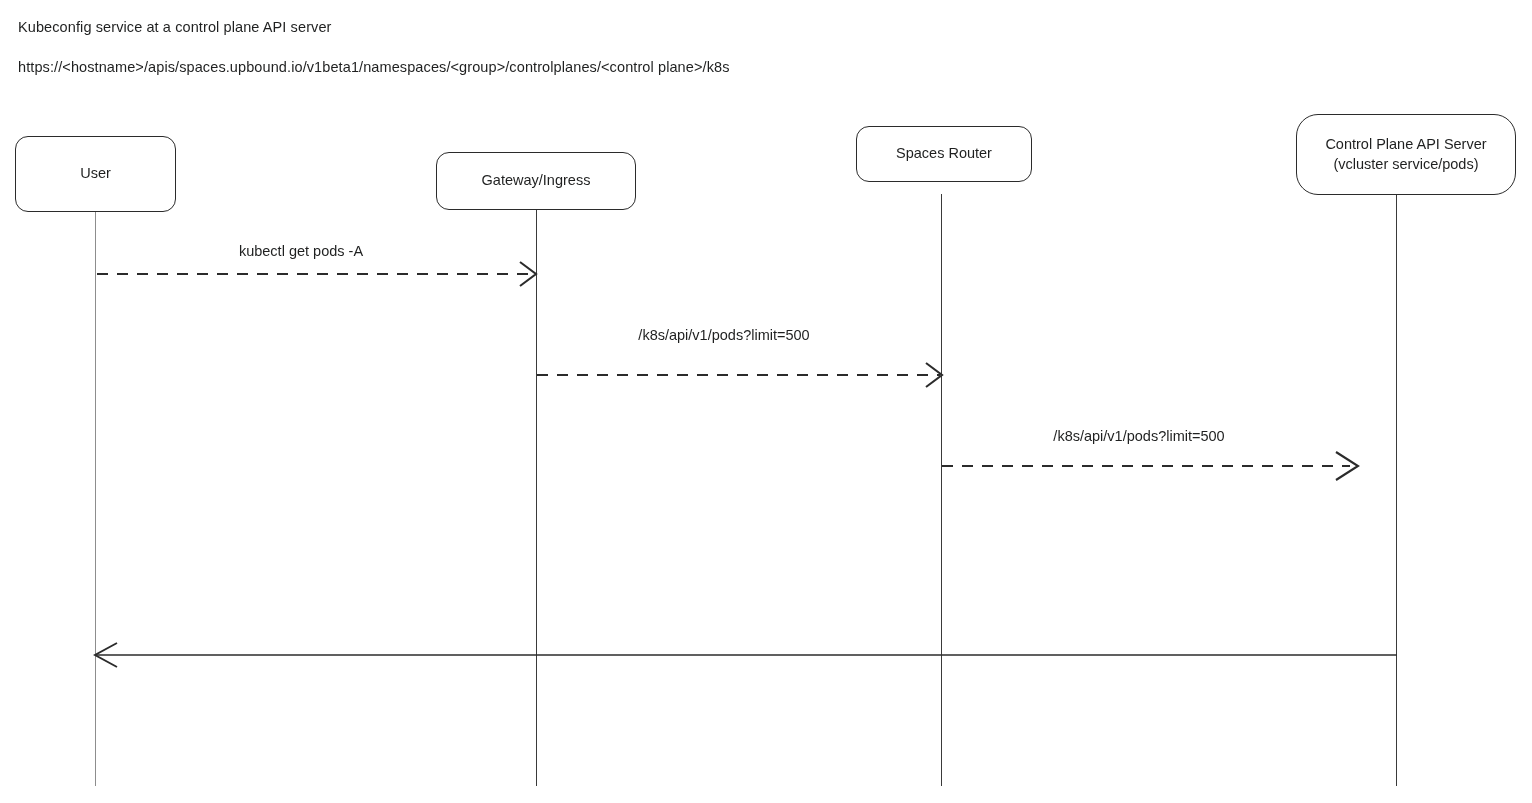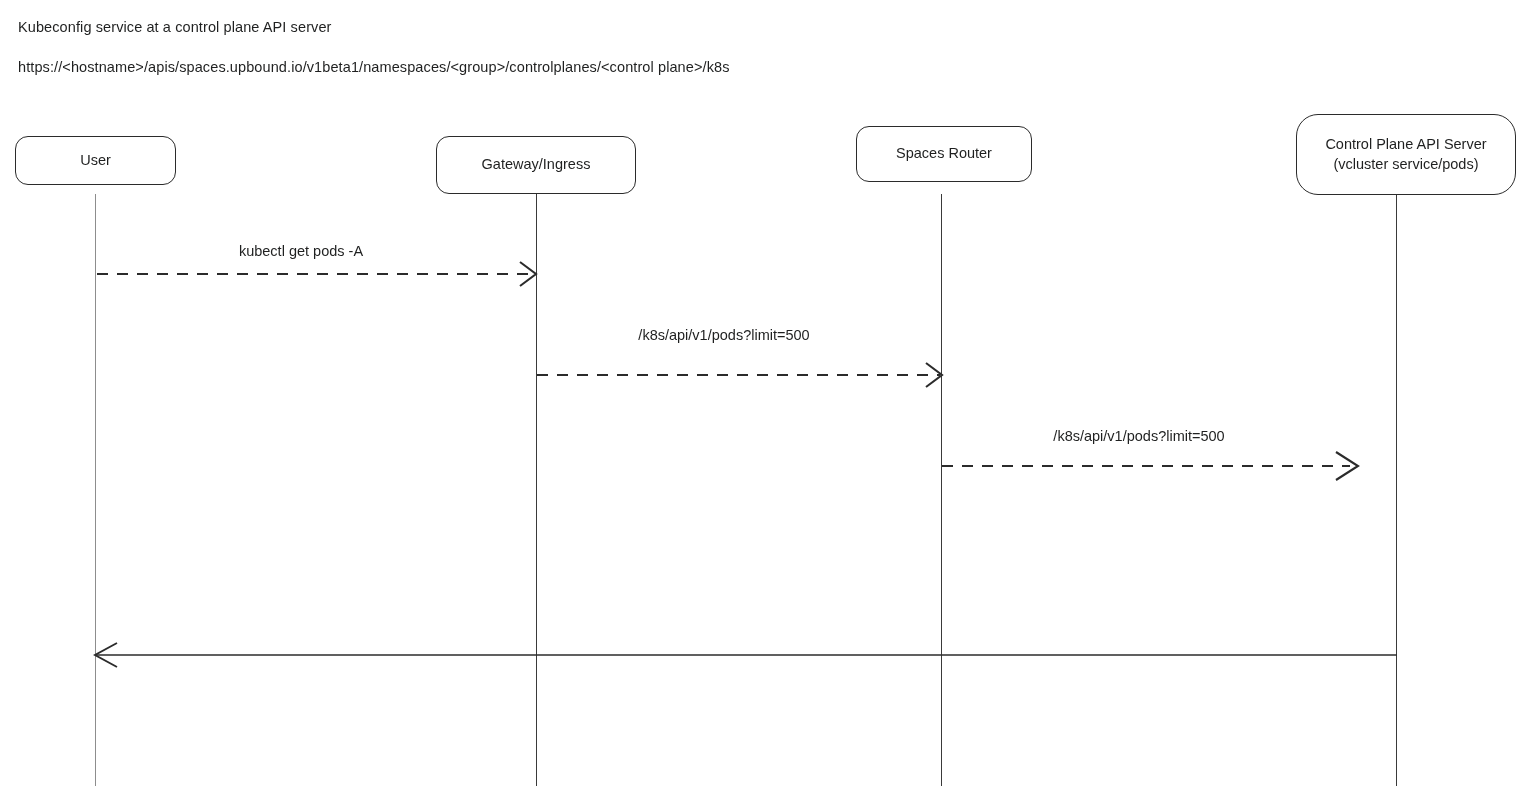--- a/index.html
+++ b/index.html
@@ -79,25 +79,25 @@
 <div id="canvas">
 
   <div class="hdr" id="title-line-1">Kubeconfig service at a control plane API server</div>
   <div class="hdr" id="title-line-2">https://&lt;hostname&gt;/apis/spaces.upbound.io/v1beta1/namespaces/&lt;group&gt;/controlplanes/&lt;control plane&gt;/k8s</div>
 
   <div class="lifeline gray" style="left:95px; top:194px; height:592px;"></div>
   <div class="lifeline" style="left:536px; top:194px; height:592px;"></div>
   <div class="lifeline" style="left:941px; top:194px; height:592px;"></div>
   <div class="lifeline" style="left:1396px; top:195px; height:591px;"></div>
 
-  <div class="participant" style="left:15px; top:136px; width:161px; height:49px;">
+  <div class="participant" style="left:15px; top:136px; width:161px; height:76px;">
     <span>User</span>
   </div>
 
-  <div class="participant" style="left:436px; top:136px; width:200px; height:58px;">
+  <div class="participant" style="left:436px; top:152px; width:200px; height:58px;">
     <span>Gateway/Ingress</span>
   </div>
 
   <div class="participant" style="left:856px; top:126px; width:176px; height:56px;">
     <span>Spaces Router</span>
   </div>
 
   <div class="participant" style="left:1296px; top:114px; width:220px; height:81px; flex-direction:column;border-radius:22px;">
     <span>Control Plane API Server</span>
     <span>(vcluster service/pods)</span>

